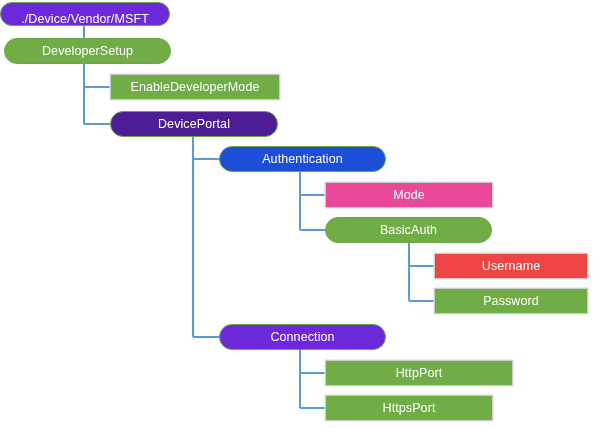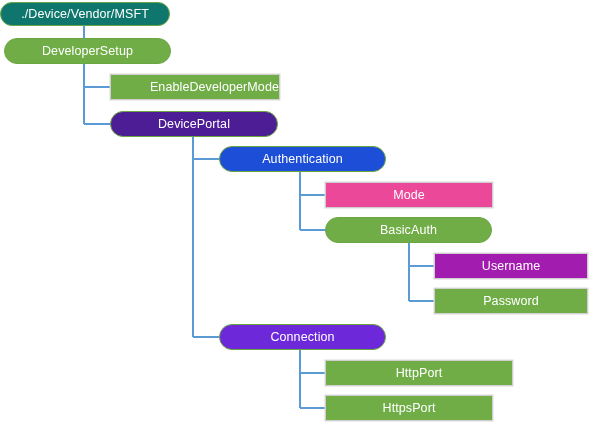--- a/index.html
+++ b/index.html
@@ -98,42 +98,42 @@
         <line x1="300" y1="350" x2="300" y2="373" stroke="#5B9BD5" stroke-width="1.6"></line>
         <line x1="300" y1="373" x2="325" y2="373" stroke="#5B9BD5" stroke-width="1.6"></line>
       </g>
       <g>
         <line x1="300" y1="350" x2="300" y2="408" stroke="#5B9BD5" stroke-width="1.6"></line>
         <line x1="300" y1="408" x2="325" y2="408" stroke="#5B9BD5" stroke-width="1.6"></line>
       </g>
     </svg>
 
   <div id="node-layer">
-      <div class="node rounded" style="left: 0px; top: 2px; width: 170px; height: 24px; background: #0f766e; color: rgb(255, 255, 255);">
+      <div class="node rounded" style="left: 0px; top: 2px; width: 170px; height: 24px; background: #6d28d9; color: rgb(255, 255, 255); align-items: flex-end;">
         <span class="node-label">./Device/Vendor/MSFT</span>
       </div>
       <div class="node rounded" style="left: 4px; top: 38px; width: 167px; height: 26px; background: rgb(112, 173, 71); color: rgb(255, 255, 255);">
         <span class="node-label">DeveloperSetup</span>
       </div>
-      <div class="node square" style="left: 110px; top: 74px; width: 170px; height: 26px; background: rgb(112, 173, 71); color: rgb(255, 255, 255); justify-content: flex-end;">
+      <div class="node square" style="left: 110px; top: 74px; width: 170px; height: 26px; background: rgb(112, 173, 71); color: rgb(255, 255, 255);">
         <span class="node-label">EnableDeveloperMode</span>
       </div>
       <div class="node rounded" style="left: 110px; top: 111px; width: 168px; height: 26px; background: #4c1d95; color: rgb(255, 255, 255);">
         <span class="node-label">DevicePortal</span>
       </div>
       <div class="node rounded" style="left: 219px; top: 146px; width: 167px; height: 26px; background: #1d4ed8; color: rgb(255, 255, 255);">
         <span class="node-label">Authentication</span>
       </div>
       <div class="node square" style="left: 325px; top: 182px; width: 168px; height: 26px; background: #ec4899; color: rgb(255, 255, 255);">
         <span class="node-label">Mode</span>
       </div>
       <div class="node rounded" style="left: 325px; top: 217px; width: 167px; height: 26px; background: rgb(112, 173, 71); color: rgb(255, 255, 255);">
         <span class="node-label">BasicAuth</span>
       </div>
-      <div class="node square" style="left: 434px; top: 253px; width: 154px; height: 26px; background: #a21caf; color: rgb(255, 255, 255);">
+      <div class="node square" style="left: 434px; top: 253px; width: 154px; height: 26px; background: #ef4444; color: rgb(255, 255, 255);">
         <span class="node-label">Username</span>
       </div>
       <div class="node square" style="left: 434px; top: 288px; width: 154px; height: 26px; background: rgb(112, 173, 71); color: rgb(255, 255, 255);">
         <span class="node-label">Password</span>
       </div>
       <div class="node rounded" style="left: 219px; top: 324px; width: 167px; height: 26px; background: #6d28d9; color: rgb(255, 255, 255);">
         <span class="node-label">Connection</span>
       </div>
       <div class="node square" style="left: 325px; top: 360px; width: 188px; height: 26px; background: rgb(112, 173, 71); color: rgb(255, 255, 255);">
         <span class="node-label">HttpPort</span>

